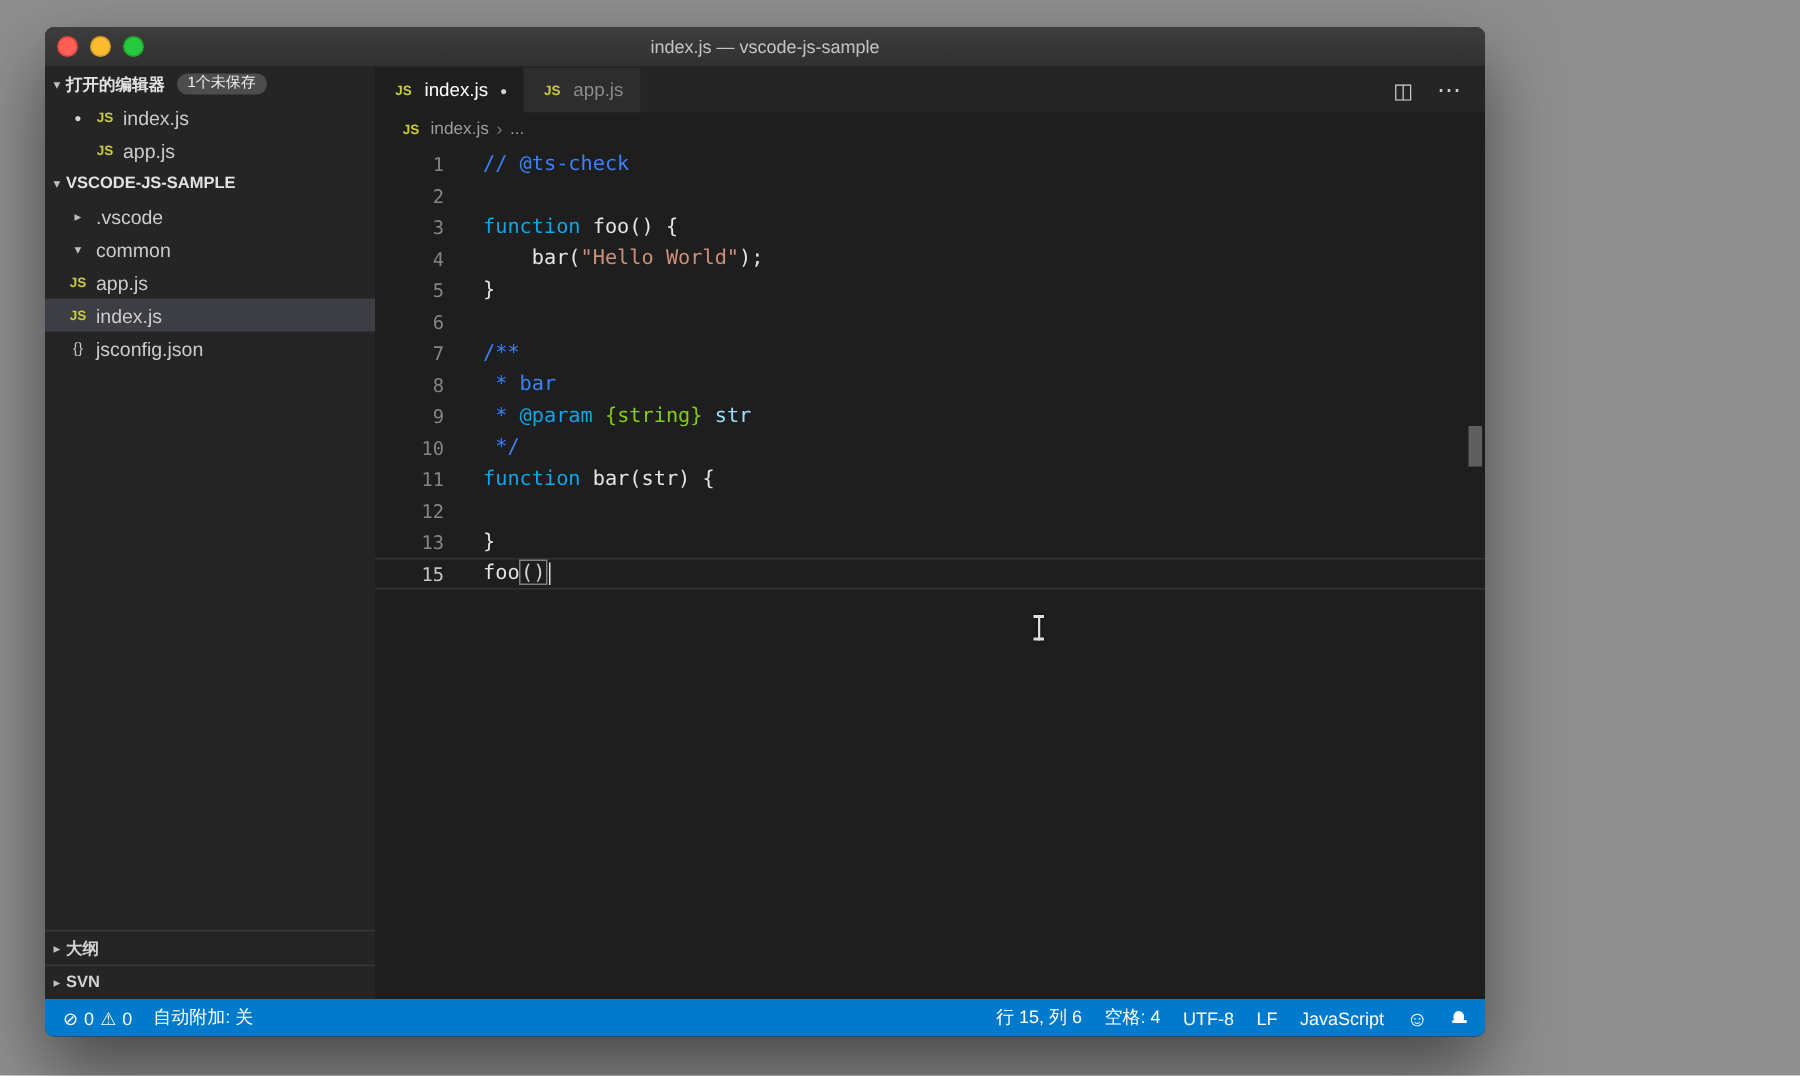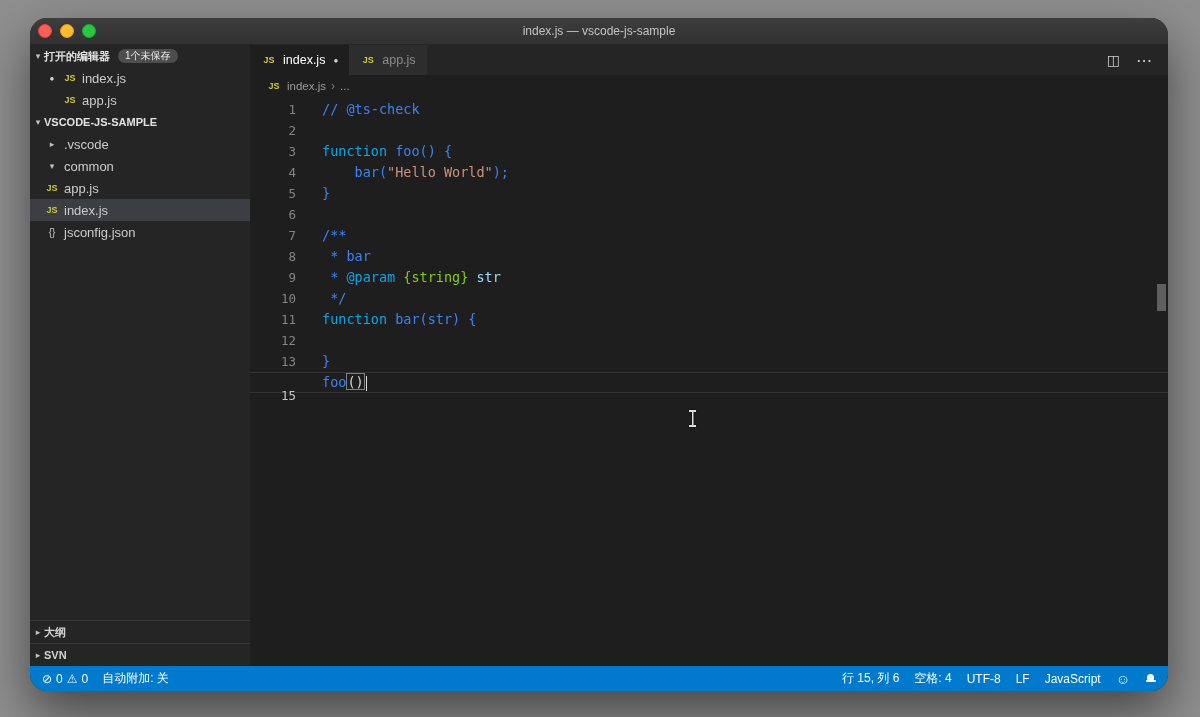--- a/index.html
+++ b/index.html
@@ -1,19 +1,19 @@
 <!DOCTYPE html>
 <html><head>
 <meta charset="utf-8">
 <style>
   html,body{margin:0;padding:0;width:1200px;height:717px;overflow:hidden;
     font-family:"Liberation Sans","DejaVu Sans",sans-serif;}
   .desktop{position:fixed;inset:0;background:#8f8f8f;}
-  .window{position:absolute;left:30px;top:18px;width:1138px;height:673px;
-    background:#1e1e1e;border-radius:17px;overflow:hidden;display:flex;flex-direction:column;
+  .window{position:absolute;left:30px;top:18px;width:960px;height:673px;
+    background:#1e1e1e;border-radius:6px;overflow:hidden;display:flex;flex-direction:column;
     box-shadow:0 22px 50px rgba(0,0,0,.5);}
   
   .titlebar{flex:0 0 26px;background:linear-gradient(#3d3d3d,#313131);border-bottom:1px solid #262626;
     position:relative;display:flex;align-items:center;justify-content:center;}
   .title-text{font-size:12px;color:#c4c4c4;}
   .traffic-lights{position:absolute;left:8px;top:0;height:100%;display:flex;align-items:center;gap:8px;}
   .tl{width:12px;height:12px;border-radius:50%;display:inline-block;}
   .tl.red{background:#ff5f57;border:0.5px solid #e0443e;}
   .tl.yellow{background:#febc2e;border:0.5px solid #d9a022;}
   .tl.green{background:#28c840;border:0.5px solid #1aab29;}
@@ -47,25 +47,25 @@
   .split-icon{font-size:14px;}
   .more-icon{font-size:16px;letter-spacing:1px;}
   .breadcrumb{flex:0 0 22px;display:flex;align-items:center;gap:5px;padding-left:16px;font-size:11.5px;color:#9d9d9d;background:#1e1e1e;}
   .bc-sep{color:#7a7a7a;font-size:12px;}
   
   .code-area{flex:1;position:relative;font-family:"DejaVu Sans Mono","Liberation Mono",monospace;
     font-size:13.5px;color:#d4d4d4;padding-top:2px;overflow:hidden;}
   .code-line{display:flex;height:21px;line-height:21px;white-space:pre;}
   .code-line.current{box-shadow:inset 0 1px 0 0 #333333, inset 0 -1px 0 0 #333333;}
   .line-no{flex:0 0 46px;text-align:right;color:#858585;font-size:12.5px;}
-  .line-no.active{color:#c6c6c6;margin-top:13px;}
+  .line-no.active{color:#c6c6c6;}
   .fold-col{flex:0 0 26px;}
   .line-content{white-space:pre;}
   .tok-c{color:#3b82f6;} .tok-k{color:#0ea5e9;} .tok-s{color:#ce9178;}
-  .tok-t{color:#84cc16;} .tok-p{color:#9cdcfe;} .tok-w{color:#3b82f6;}
+  .tok-t{color:#84cc16;} .tok-p{color:#9cdcfe;} .tok-w{color:#e5e5e5;}
   .tok-bbox{color:#d4d4d4;display:inline-block;height:17px;line-height:17px;vertical-align:top;margin-top:1px;border:1px solid #7f7f7f;box-sizing:border-box;}
   .caret{display:inline-block;width:1.5px;height:15px;background:#dddddd;vertical-align:middle;margin-left:1px;}
   .vscroll-thumb{position:absolute;right:2px;top:187px;width:9px;height:27px;background:rgba(160,160,160,0.5);}
   
   .ibeam{position:absolute;left:438px;top:313px;width:9px;height:17px;pointer-events:none;
     background:linear-gradient(#dedede,#dedede) center/1.5px 100% no-repeat;
     filter:drop-shadow(0 0 1px rgba(0,0,0,0.7));}
   .ibeam::before,.ibeam::after{content:"";position:absolute;left:1px;width:7px;height:2px;background:#dedede;}
   .ibeam::before{top:0;} .ibeam::after{bottom:0;}
   

